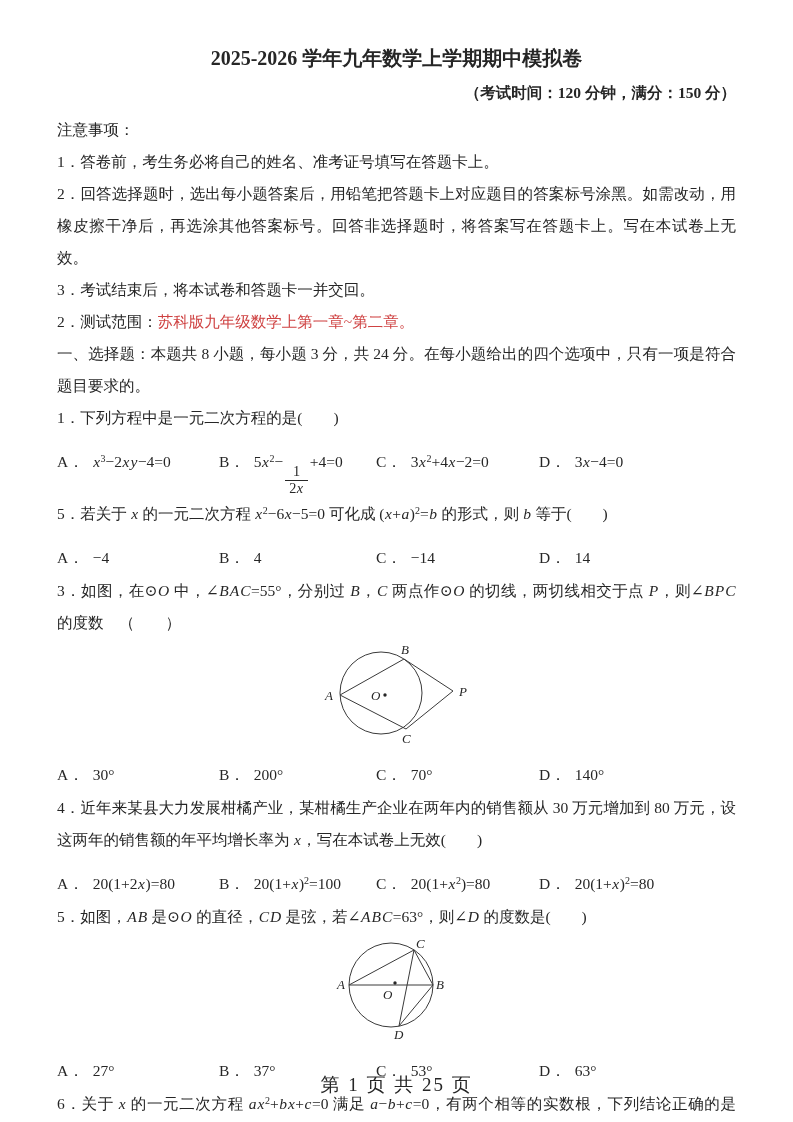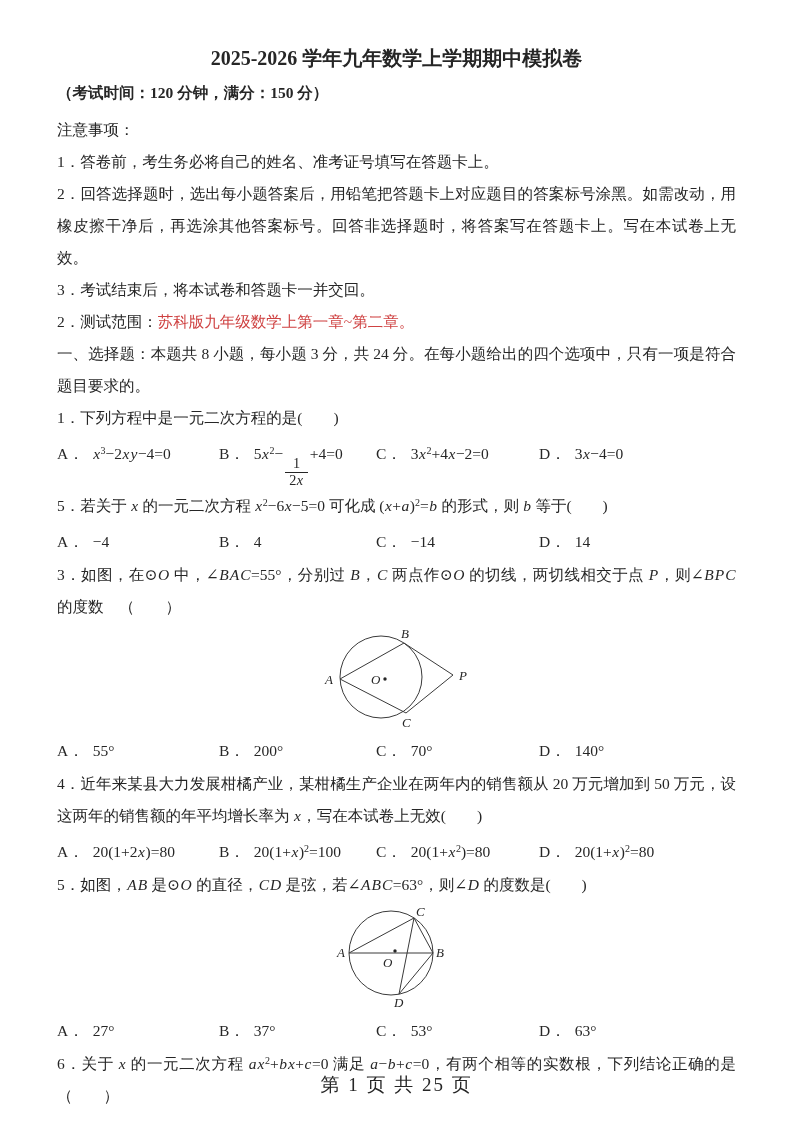--- a/index.html
+++ b/index.html
@@ -17,41 +17,41 @@
     overflow: hidden;
     background: #fff;
   }
   .title {
     text-align: center;
     font-size: 20px;
     font-weight: bold;
     line-height: 24px;
   }
   .subtitle {
-    text-align: left;
+    text-align: right;
     font-size: 15.5px;
     font-weight: bold;
     line-height: 24px;
     margin-top: 11px;
   }
   .notice-heading {
     line-height: 32px;
     margin-top: 9px;
   }
   .para {
     line-height: 32px;
     text-align: justify;
   }
   .section-heading { line-height: 32px; text-align: justify; }
   .stem { line-height: 32px; text-align: justify; }
   .options {
     display: grid;
     grid-template-columns: 162px 157px 163px 1fr;
     line-height: 30px;
-    margin: 5px 0 2px 0;
+    margin: 13px 0 2px 0;
   }
   .option { white-space: nowrap; }
   .opt-label { margin-right: 9px; }
   .red { color: var(--red, #cf4242); }
   .math i { font-style: italic; padding: 0 0.5px; }
   .math sup { font-size: 10px; line-height: 0; vertical-align: 5px; }
   .frac {
     display: inline-flex;
     flex-direction: column;
     text-align: center;
@@ -155,36 +155,36 @@
         <line x1="85" y1="86" x2="132" y2="48"></line>
         <text x="4" y="57">A</text>
         <text x="80" y="11">B</text>
         <text x="81" y="100">C</text>
         <text x="50" y="57">O</text>
         <text x="138" y="53">P</text>
       </svg>
     </div>
     <div class="options">
       <div class="option">
-        <span class="opt-label">A．</span><span class="math">55°</span>
+        <span class="opt-label">A．</span><span class="math">30°</span>
       </div>
       <div class="option">
         <span class="opt-label">B．</span><span class="math">200°</span>
       </div>
       <div class="option">
         <span class="opt-label">C．</span><span class="math">70°</span>
       </div>
       <div class="option">
         <span class="opt-label">D．</span><span class="math">140°</span>
       </div>
     </div>
   </section>
 
   <section>
-    <p class="stem"><span>4．近年来某县大力发展柑橘产业，某柑橘生产企业在两年内的销售额从 20 万元增加到 50 万元，设这两年的销售额的年平均增长率为 </span><span class="math"><i>x</i></span><span>，写在本试卷上无效(　　)</span></p>
+    <p class="stem"><span>4．近年来某县大力发展柑橘产业，某柑橘生产企业在两年内的销售额从 30 万元增加到 80 万元，设这两年的销售额的年平均增长率为 </span><span class="math"><i>x</i></span><span>，写在本试卷上无效(　　)</span></p>
     <div class="options">
       <div class="option">
         <span class="opt-label">A．</span><span class="math">20(1+2<i>x</i>)=80</span>
       </div>
       <div class="option">
         <span class="opt-label">B．</span><span class="math">20(1+<i>x</i>)<sup>2</sup>=100</span>
       </div>
       <div class="option">
         <span class="opt-label">C．</span><span class="math">20(1+<i>x</i><sup>2</sup>)=80</span>
       </div>

